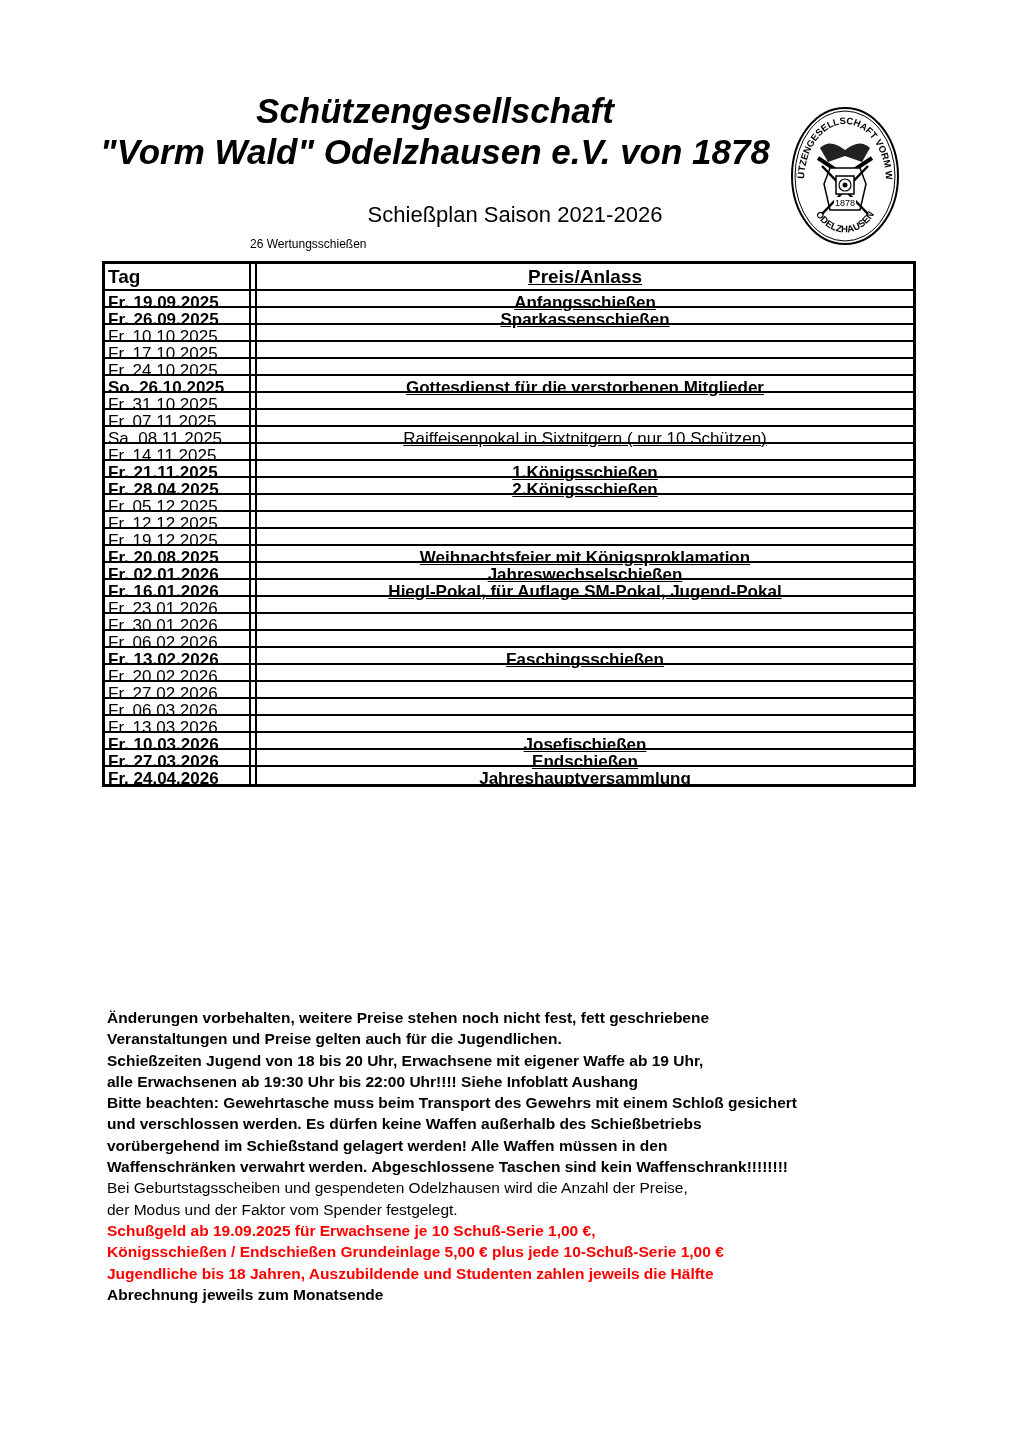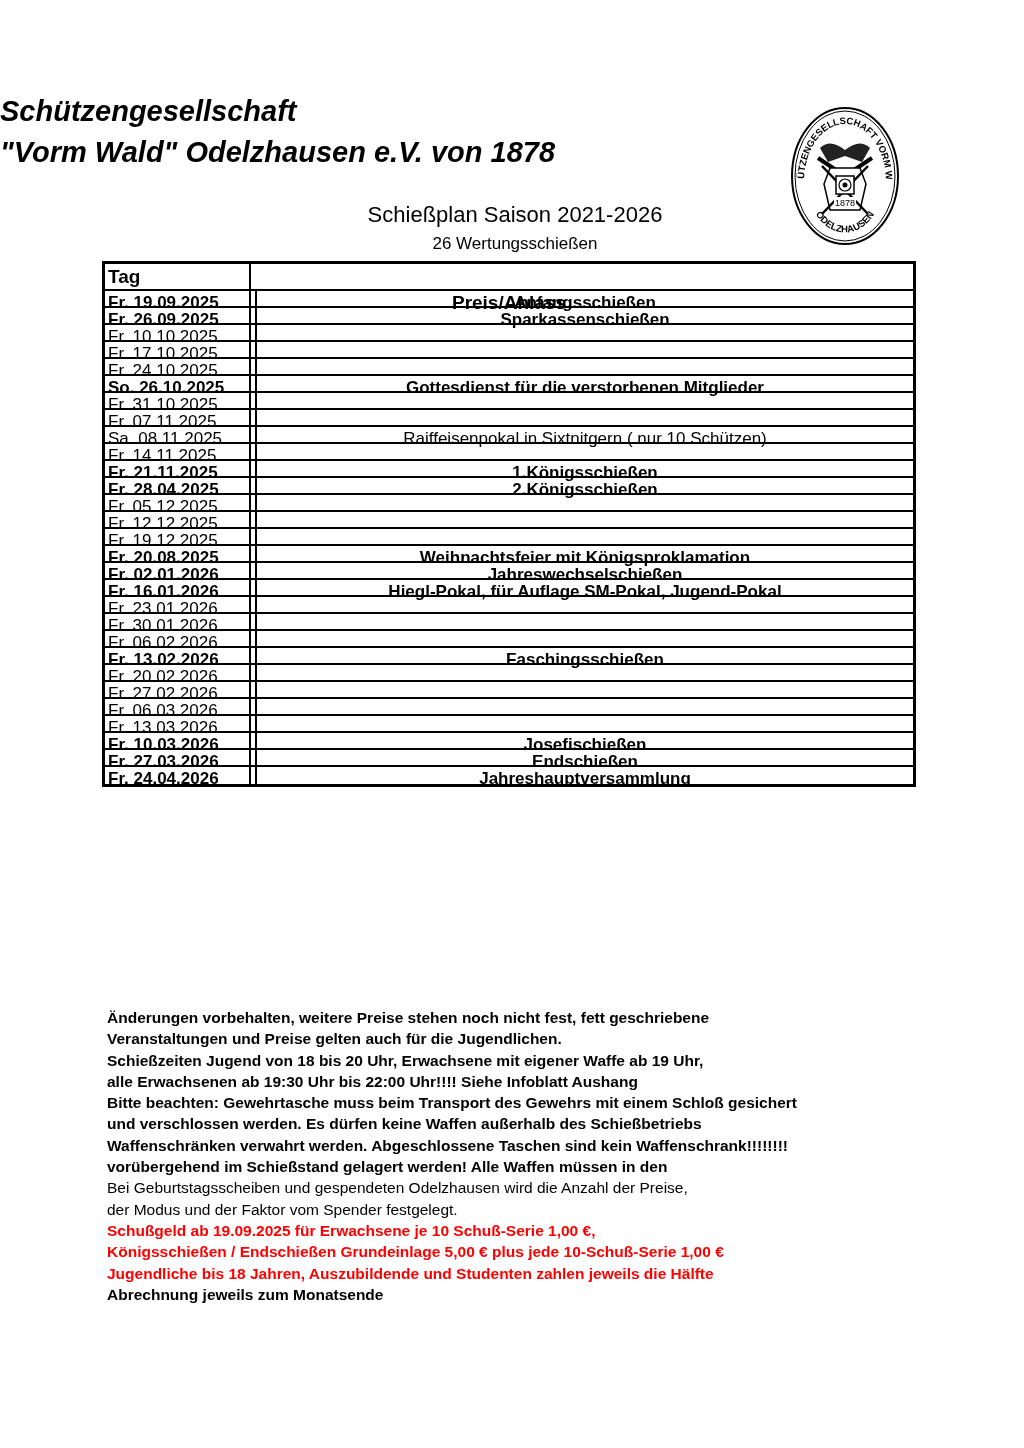--- a/index.html
+++ b/index.html
@@ -1,36 +1,36 @@
 <!DOCTYPE html>
 <html><head>
 <meta charset="utf-8">
 <style>
   html, body { margin: 0; padding: 0; background: #ffffff; }
   body { width: 1024px; height: 1448px; position: relative; overflow: hidden;
          font-family: "Liberation Sans", sans-serif; color: #000; }
-  .title { position: absolute; left: 0; width: 870px; 
-           font-weight: bold; font-style: italic; font-size: 29px; line-height: 34px; }
+  .title { position: absolute; left: 0; width: 870px; text-align: center;
+           font-weight: bold; font-style: italic; font-size: 35px; line-height: 34px; }
   .title.l1 { top: 94px; }
   .title.l2 { top: 135px; }
   .subtitle { position: absolute; top: 201px; left: 250px; width: 530px; text-align: center;
               font-size: 22px; line-height: 28px; }
-  .subtitle2 { position: absolute; top: 233px; left: 250px; width: 530px; text-align: center;
-               font-size: 17px; line-height: 22px; }
+  .subtitle2 { position: absolute; top: 233px; left: 250px; width: 530px; text-align: left;
+               font-size: 12px; line-height: 22px; }
   .logo { position: absolute; left: 790px; top: 106px; width: 110px; height: 140px; }
 
   .sched { position: absolute; left: 102px; top: 261px; width: 814px;
            border: 3px solid #000; box-sizing: border-box; }
   .row { display: flex; height: 17px; border-bottom: 2px solid #000; box-sizing: border-box; }
   .row:last-child { border-bottom: none; }
-  .row.hdr { height: 27px; flex-direction: column; }
+  .row.hdr { height: 27px; }
   .c1 { width: 146px; box-sizing: border-box; padding-left: 3px; font-size: 17px;
         line-height: 23px; white-space: nowrap; border-right: 2px solid #000; }
   .sep { width: 4px; border-right: 2px solid #000; }
-  .c2 { flex: 1; text-align: center; font-size: 17px; line-height: 23px; white-space: nowrap; }
+  .c2 { flex: 1; text-align: center; font-size: 17px; line-height: 23px; white-space: nowrap; text-decoration: underline; }
   .row.hdr .c1, .row.hdr .c2 { font-size: 19px; font-weight: bold; line-height: 26px; }
   .b { font-weight: bold; }
 
   .notes { position: absolute; left: 107px; top: 1007px; width: 800px;
            font-size: 15.5px; line-height: 21.3px; }
   .notes div { white-space: nowrap; }
   .notes .bold { font-weight: bold; }
   .notes .red { color: #ff0000; font-weight: bold; }
 </style>
 </head>
@@ -225,21 +225,21 @@
     </div>
 </div>
 
 <div class="notes" id="notes">
     <div class="bold">Änderungen vorbehalten, weitere Preise stehen noch nicht fest, fett geschriebene</div>
     <div class="bold">Veranstaltungen und Preise gelten auch für die Jugendlichen.</div>
     <div class="bold">Schießzeiten Jugend von 18 bis 20 Uhr, Erwachsene mit eigener Waffe ab 19 Uhr,</div>
     <div class="bold">alle Erwachsenen ab 19:30 Uhr bis 22:00 Uhr!!!! Siehe Infoblatt Aushang</div>
     <div class="bold">Bitte beachten: Gewehrtasche muss beim Transport des Gewehrs mit einem Schloß gesichert</div>
     <div class="bold">und verschlossen werden. Es dürfen keine Waffen außerhalb des Schießbetriebs</div>
+    <div class="bold">vorübergehend im Schießstand gelagert werden! Alle Waffen müssen in den</div>
     <div class="bold">Waffenschränken verwahrt werden. Abgeschlossene Taschen sind kein Waffenschrank!!!!!!!!</div>
-    <div class="bold">vorübergehend im Schießstand gelagert werden! Alle Waffen müssen in den</div>
     <div class="normal">Bei Geburtstagsscheiben und gespendeten Odelzhausen wird die Anzahl der Preise,</div>
     <div class="normal">der Modus und der Faktor vom Spender festgelegt.</div>
     <div class="red">Schußgeld ab 19.09.2025 für Erwachsene je 10 Schuß-Serie 1,00 €,</div>
     <div class="red">Königsschießen / Endschießen Grundeinlage 5,00 € plus jede 10-Schuß-Serie 1,00 €</div>
     <div class="red">Jugendliche bis 18 Jahren, Auszubildende und Studenten zahlen jeweils die Hälfte</div>
     <div class="bold">Abrechnung jeweils zum Monatsende</div>
   </div>
 
 </body></html>

